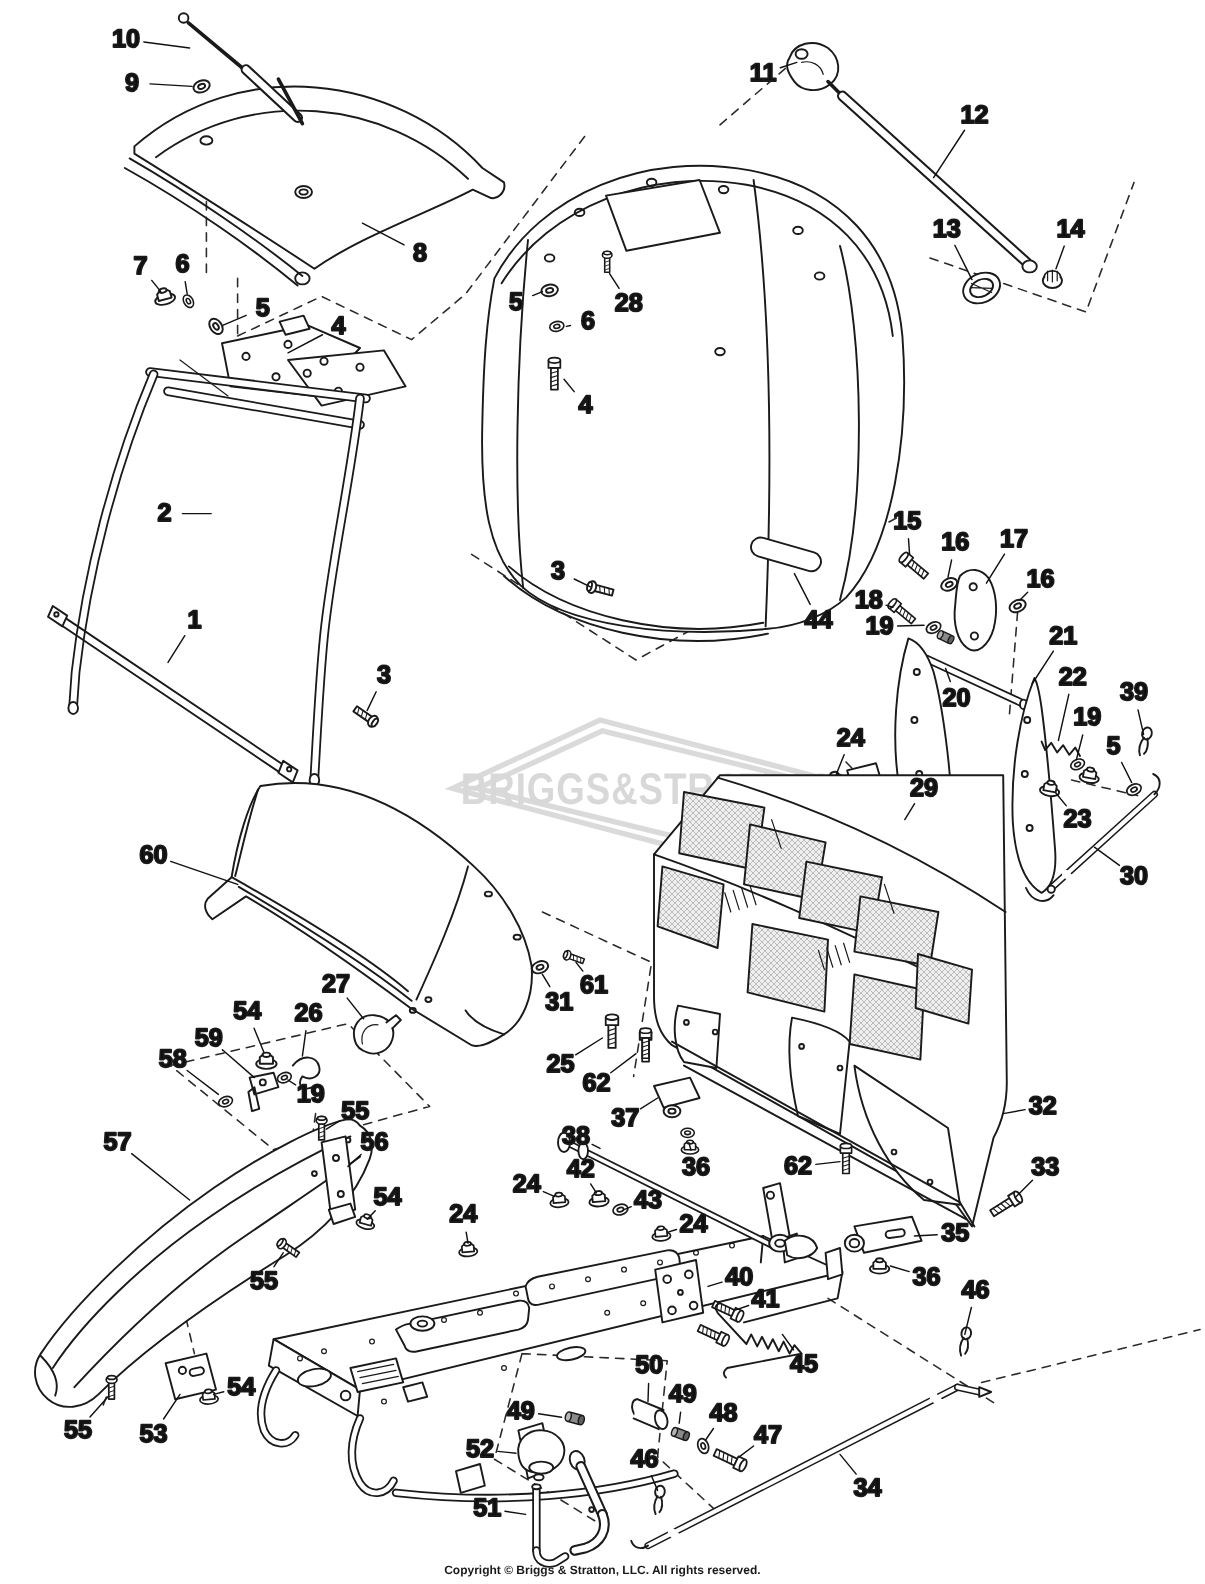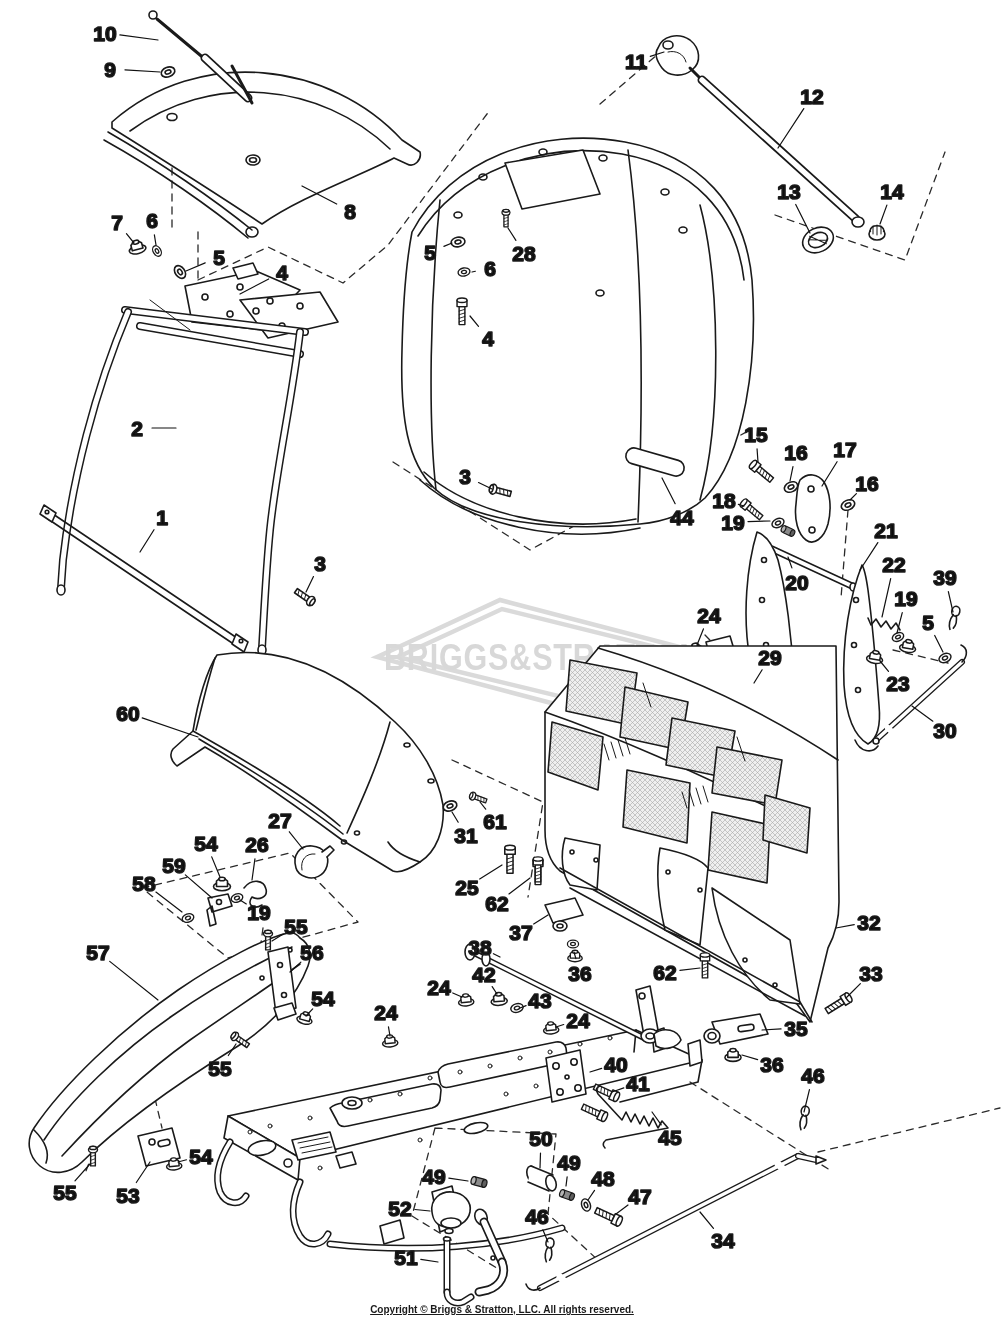--- a/index.html
+++ b/index.html
@@ -10,21 +10,21 @@
   .wfill{fill:#fff;}
   .dash{stroke:#2a2a2a;stroke-width:1.3;fill:none;stroke-dasharray:7 6;}
   .thin{stroke-width:1;}
   #leader-lines line{stroke:#111;stroke-width:1.2;}
   #callout-labels text{font:bold 21px "Liberation Sans",sans-serif;fill:#0d0d0d;
         text-anchor:middle;dominant-baseline:central;}
   .wm{mix-blend-mode:multiply;}
   .wm path{stroke:#dadada;stroke-width:4.5;fill:none;}
   .wm text{font:bold 37px "Liberation Sans",sans-serif;fill:#d8d8d8;letter-spacing:1px;}
   .copyright{position:absolute;left:0;right:0;bottom:5px;text-align:center;
-        font:bold 10px "Liberation Sans",sans-serif;color:#1a1a1a;text-decoration:underline;}
+        font:bold 10px "Liberation Sans",sans-serif;color:#1a1a1a;}
 </style>
 </head>
 <body>
 
 <div class="stage">
 <svg id="diagram-svg" width="1004" height="1320" viewBox="0 0 1004 1320">
   <defs>
     <pattern id="meshp" width="5" height="5" patternUnits="userSpaceOnUse">
       <rect width="5" height="5" fill="#efefef"></rect>
       <path d="M0,0 L5,5 M5,0 L0,5" stroke="#a8a8a8" stroke-width="0.6"></path>

